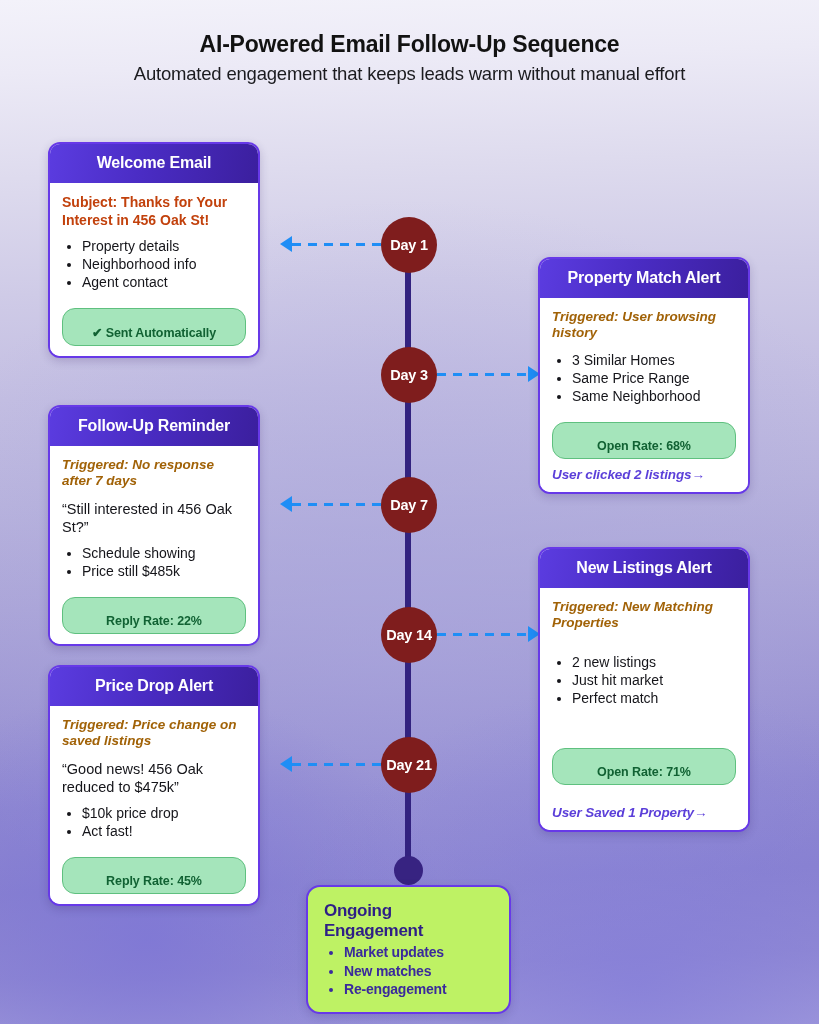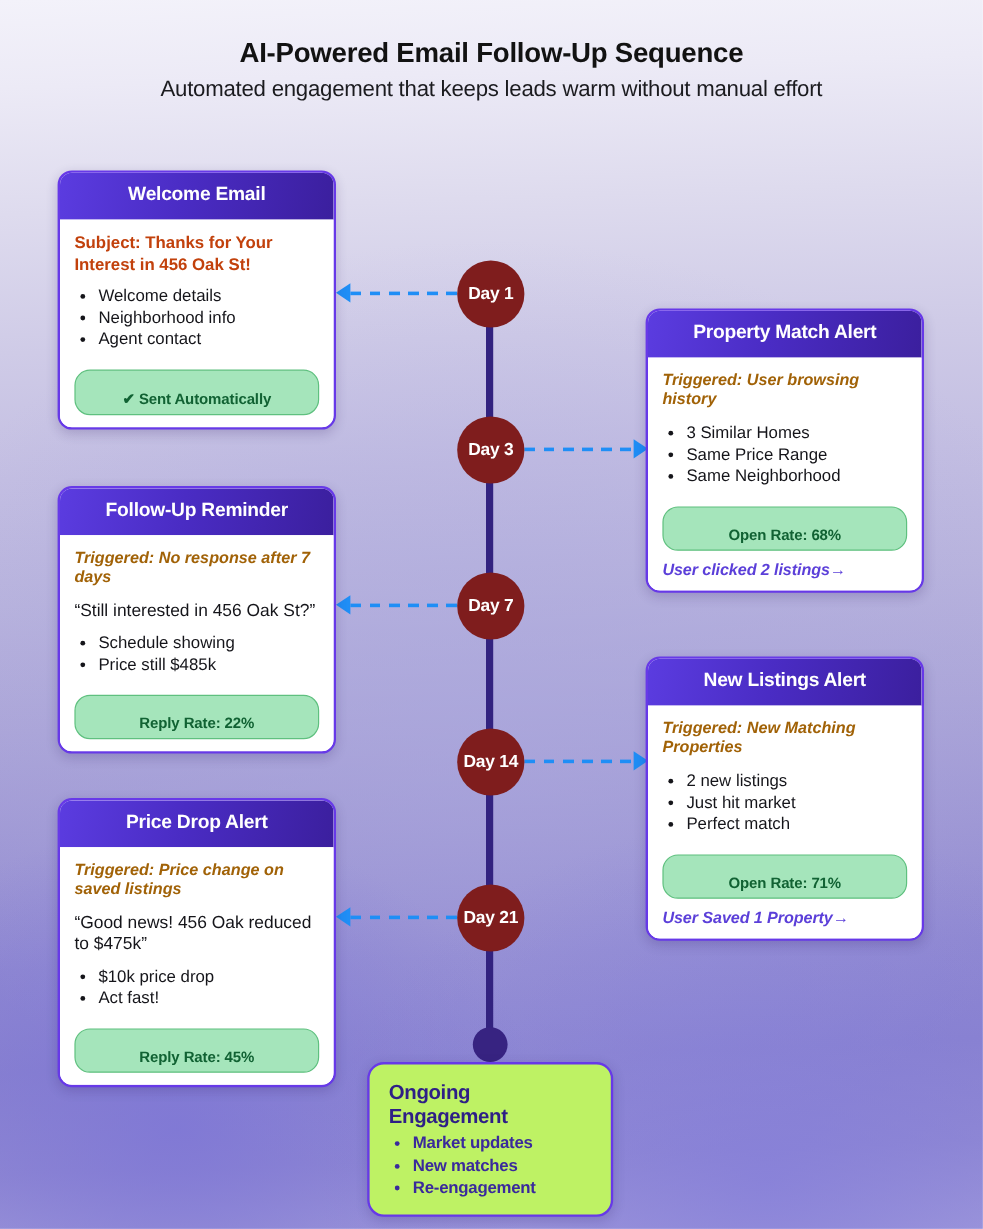--- a/index.html
+++ b/index.html
@@ -111,21 +111,21 @@
   }
   .arrow.right {
     border-top: 8px solid transparent;
     border-bottom: 8px solid transparent;
     border-left: 12px solid #1f8ef6;
   }
 
   
   .card {
     position: absolute;
-    width: 232px;
+    width: 212px;
     border: 2px solid #6739e8;
     border-radius: 12px;
     background: #ffffff;
     overflow: hidden;
     box-shadow: 0 3px 10px rgba(40,20,90,0.20);
     z-index: 5;
   }
   .card-head {
     background: linear-gradient(100deg, #5b3ce0 0%, #4a2cc4 45%, #3b1f9e 100%);
     color: #ffffff;
@@ -259,21 +259,21 @@
 <div class="arrow right" style="left:528px; top:626px;"></div>
 
 <div class="conn" style="left:292px; top:763px; width:89px;"></div>
 <div class="arrow left" style="left:280px; top:756px;"></div>
 
 <div class="card" style="left:48px; top:142px;">
   <div class="card-head">Welcome Email</div>
   <div class="card-body">
     <div class="subject">Subject: Thanks for Your Interest in 456 Oak St!</div>
     <ul class="bullets">
-      <li>Welcome details</li>
+      <li>Property details</li>
       <li>Neighborhood info</li>
       <li>Agent contact</li>
     </ul>
     <div class="spacer"></div>
     <div class="badge">✔ Sent Automatically</div>
   </div>
 </div>
 
 <div class="card" style="left:538px; top:257px;">
   <div class="card-head">Property Match Alert</div>
@@ -299,21 +299,21 @@
       <li>Schedule showing</li>
       <li>Price still $485k</li>
     </ul>
     <div class="spacer"></div>
     <div class="badge">Reply Rate: 22%</div>
   </div>
 </div>
 
 <div class="card" style="left:538px; top:547px;">
   <div class="card-head">New Listings Alert</div>
-  <div class="card-body" style="min-height:180px;">
+  <div class="card-body" style="min-height:180px;gap:12px;">
     <div class="trigger">Triggered: New Matching Properties</div>
     <ul class="bullets">
       <li>2 new listings</li>
       <li>Just hit market</li>
       <li>Perfect match</li>
     </ul>
     <div class="spacer"></div>
     <div class="badge">Open Rate: 71%</div>
     <div class="cardlink">User Saved 1 Property→</div>
   </div>

